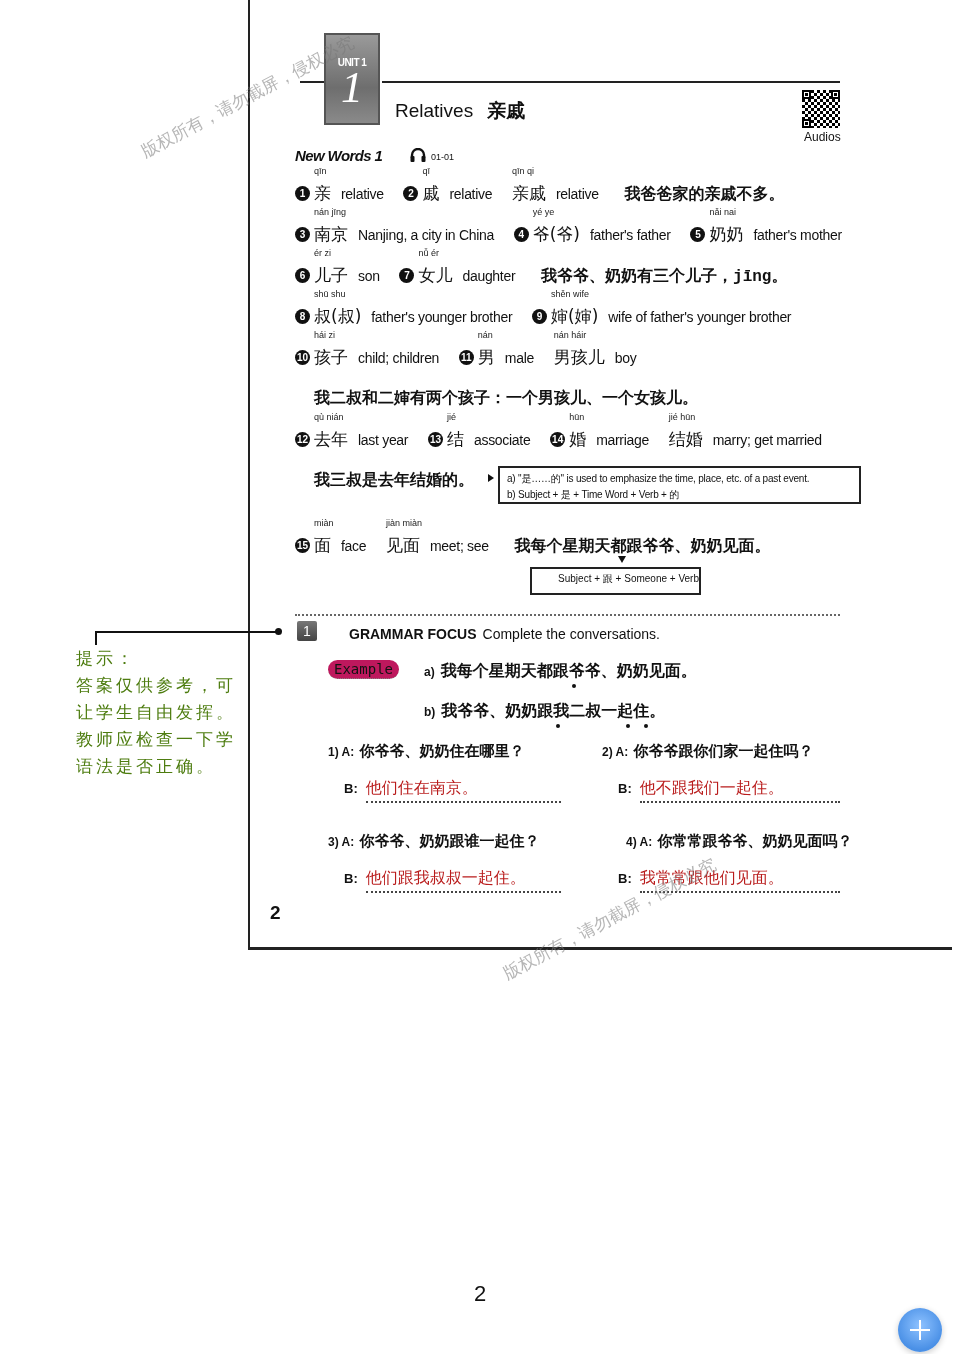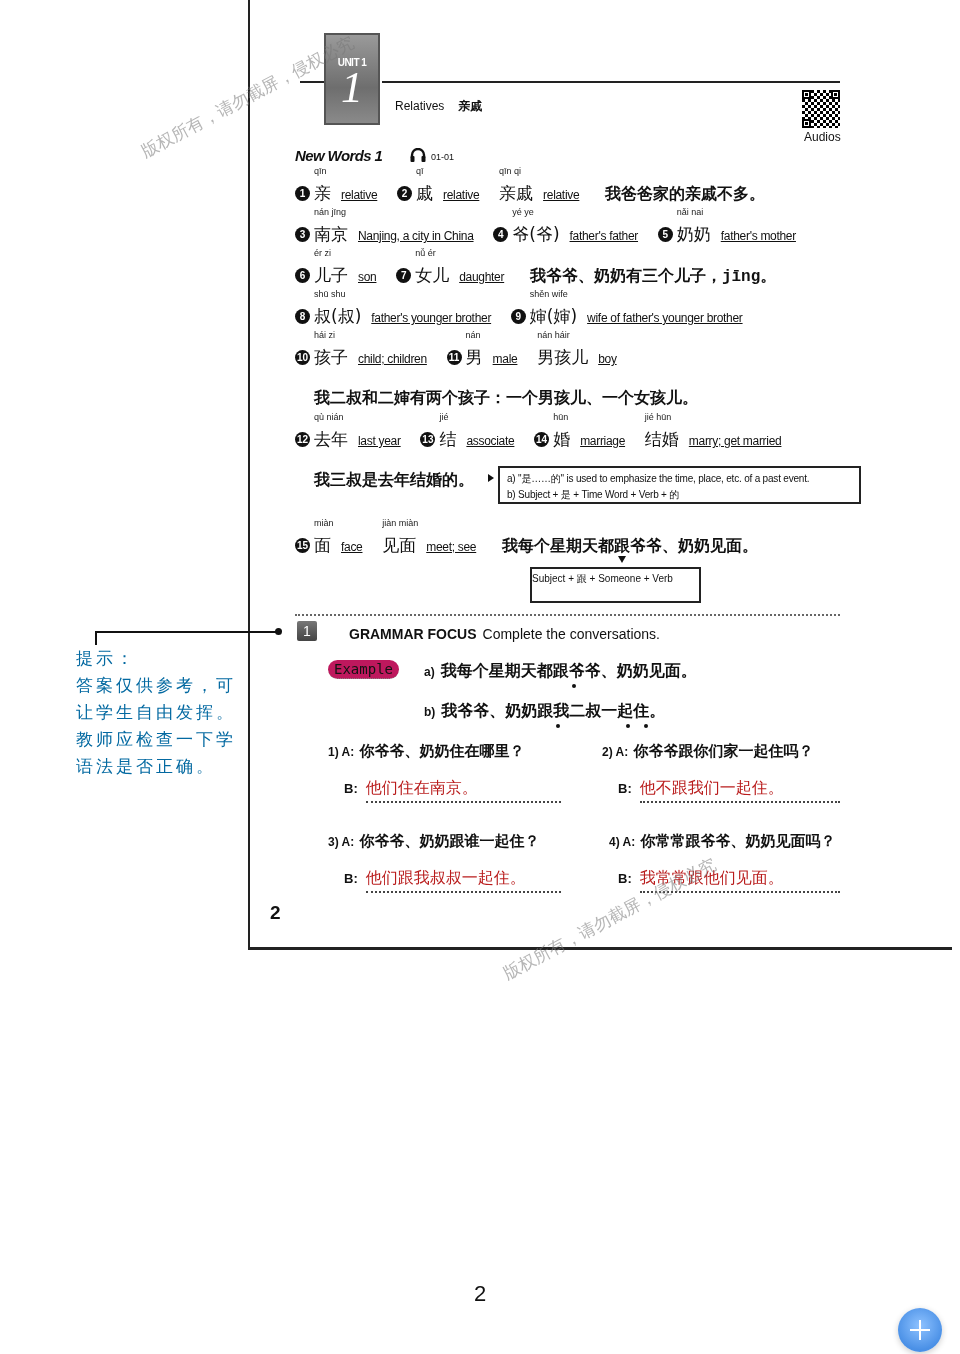--- a/index.html
+++ b/index.html
@@ -9,21 +9,21 @@
   .sans{font-family:"Liberation Sans",sans-serif;}
   .page-frame{left:248px;top:0;width:704px;height:950px;
               border-left:2px solid #222;border-bottom:3px solid #222;box-sizing:border-box;}
   .unit-box{left:324px;top:33px;width:56px;height:92px;
             background:linear-gradient(180deg,#9a9a9a,#6e6e6e 60%,#8a8a8a);
             border:2px solid #555;box-sizing:border-box;text-align:center;color:#fff;}
   .unit-box .u{font-size:10px;font-weight:bold;margin-top:22px;letter-spacing:-0.5px;}
   .unit-box .n{font-size:44px;font-style:italic;line-height:40px;font-family:"Liberation Serif",serif;}
   .rule{left:382px;top:81px;width:458px;height:2px;background:#222;}
   .rule-left{left:300px;top:81px;width:24px;height:2px;background:#222;}
-  .title{left:395px;top:98px;font-size:12px;}
+  .title{left:395px;top:98px;font-size:19px;}
   .title .zh{margin-left:14px;font-weight:bold;font-family:"DejaVu Sans",sans-serif;}
   .qr{left:802px;top:90px;width:38px;height:38px;
       background:
         repeating-linear-gradient(90deg,#000 0 3px,#fff 3px 5px),
         #000;
       -webkit-mask:none;}
   .qr-inner{position:absolute;inset:0;
       background-image:
         linear-gradient(45deg,#000 25%,transparent 25%,transparent 75%,#000 75%),
         linear-gradient(45deg,#000 25%,#fff 25%,#fff 75%,#000 75%);
@@ -34,45 +34,45 @@
   .nw{left:295px;top:147px;font-size:15px;font-weight:bold;letter-spacing:-0.6px;font-style:italic;}
   .headphone{left:410px;top:148px;width:16px;height:14px;}
   .track{left:431px;top:152px;font-size:9px;}
   .row{position:absolute;left:295px;font-size:18px;white-space:nowrap;}
   .word{display:inline-block;position:relative;margin-right:4px;}
   .num{display:inline-block;width:15px;height:15px;border-radius:50%;background:#111;color:#fff;
        font-size:10px;font-weight:bold;text-align:center;line-height:15px;font-family:"Liberation Sans",sans-serif;
        vertical-align:2px;margin-right:4px;}
   .py{position:absolute;top:-16px;left:0;font-size:9px;font-family:"Liberation Sans",sans-serif;white-space:nowrap;color:#222;}
   .han{font-family:"DejaVu Sans",sans-serif;font-size:17px;}
-  .gl{font-size:12px;font-family:"Liberation Sans",sans-serif;margin:5px 14px 0 6px;letter-spacing:-0.3px;text-decoration:underline;}
+  .gl{font-size:14px;font-family:"Liberation Sans",sans-serif;margin:5px 14px 0 6px;letter-spacing:-0.3px;}
   .sent{font-family:Liberation Mono, monospace;font-size:16px;font-weight:bold;margin-left:6px;}
   .note-box{left:498px;top:466px;width:363px;height:38px;border:2px solid #222;box-sizing:border-box;
             font-size:10px;padding:3px 7px;line-height:16px;letter-spacing:-0.2px;}
   .arrow-r{left:488px;top:474px;width:0;height:0;border-left:6px solid #111;border-top:4px solid transparent;border-bottom:4px solid transparent;}
   .arrow-d{left:618px;top:556px;width:0;height:0;border-top:7px solid #111;border-left:4px solid transparent;border-right:4px solid transparent;}
-  .note-box2{left:530px;top:567px;width:171px;height:36px;border:2px solid #222;box-sizing:border-box;
-             font-size:10px;text-align:left;line-height:20px;}
+  .note-box2{left:530px;top:567px;width:171px;height:28px;border:2px solid #222;box-sizing:border-box;
+             font-size:10px;text-align:right;line-height:20px;}
   .dotline{left:295px;top:614px;width:545px;border-top:2px dotted #666;}
   .gf-num{left:297px;top:621px;width:20px;height:20px;background:linear-gradient(#777,#444);border-radius:2px;
           color:#fff;font-size:14px;text-align:center;line-height:20px;font-family:"Liberation Sans",sans-serif;}
   .gf{left:328px;top:626px;font-size:14px;margin-left:21px;}
   .gf b{margin-right:6px;}
   .example{left:328px;top:660px;padding:1px 6px;font-size:14px;font-family:"DejaVu Sans Mono",monospace;
            background:#be185d;border-radius:12px;border-bottom:1px dotted #888;}
   .ex-line{font-family:"DejaVu Sans",sans-serif;font-size:16px;font-weight:bold;white-space:nowrap;}
   .ex-line .lbl{font-family:"Liberation Sans",sans-serif;font-size:12px;margin-right:6px;}
   .dot{position:absolute;width:4px;height:4px;border-radius:50%;background:#111;}
   .q{font-family:"DejaVu Sans",sans-serif;font-size:15px;font-weight:bold;white-space:nowrap;}
   .q .lbl{font-family:"Liberation Sans",sans-serif;font-size:12px;}
   .ans{white-space:nowrap;}
   .ans .lbl{font-family:"Liberation Sans",sans-serif;font-size:13px;font-weight:bold;margin-right:8px;}
   .ans .txt{display:inline-block;width:195px;border-bottom:2px dotted #444;color:#b91c1c;
             font-family:"DejaVu Serif",serif;font-size:16px;padding-bottom:2px;}
-  .hint{left:76px;top:645px;width:170px;color:#0369a1;font-size:17px;line-height:27px;
+  .hint{left:76px;top:645px;width:170px;color:#4d7c0f;font-size:17px;line-height:27px;
         font-family:"DejaVu Serif",serif;letter-spacing:3px;}
   .hint-line-h{left:95px;top:631px;width:183px;height:2px;background:#111;}
   .hint-line-v{left:95px;top:631px;width:2px;height:14px;background:#111;}
   .hint-dot{left:275px;top:628px;width:7px;height:7px;border-radius:50%;background:#111;}
   .pg-inner{left:270px;top:902px;font-size:19px;font-weight:bold;font-family:"Liberation Sans",sans-serif;}
   .pg-outer{left:474px;top:1281px;font-size:22px;font-family:"Liberation Sans",sans-serif;}
   .wm{color:rgba(120,120,120,0.55);font-family:"DejaVu Sans",sans-serif;font-size:17px;white-space:nowrap;
       transform:rotate(-28deg);transform-origin:left bottom;}
   .fab{left:898px;top:1308px;width:44px;height:44px;border-radius:50%;
        background:radial-gradient(circle at 50% 40%,#8ec2ff,#4a90e6 70%);box-shadow:0 2px 6px rgba(0,0,0,0.2);}
@@ -200,21 +200,21 @@
   <span class="lbl">B:</span><span class="txt" style="width:200px">他不跟我们一起住。</span>
 </div>
 
 <div class="abs q" style="left:328px;top:832px">
   <span class="lbl">3) A:</span> <span>你爷爷、奶奶跟谁一起住？</span>
 </div>
 <div class="abs ans" style="left:344px;top:868px">
   <span class="lbl">B:</span><span class="txt">他们跟我叔叔一起住。</span>
 </div>
 
-<div class="abs q" style="left:609px;top:832px">
+<div class="abs q" style="left:626px;top:832px">
   <span class="lbl">4) A:</span> <span>你常常跟爷爷、奶奶见面吗？</span>
 </div>
 <div class="abs ans" style="left:618px;top:868px">
   <span class="lbl">B:</span><span class="txt" style="width:200px">我常常跟他们见面。</span>
 </div>
 
 <div class="abs hint-line-h"></div>
 <div class="abs hint-line-v"></div>
 <div class="abs hint-dot"></div>
 <div class="abs hint">

